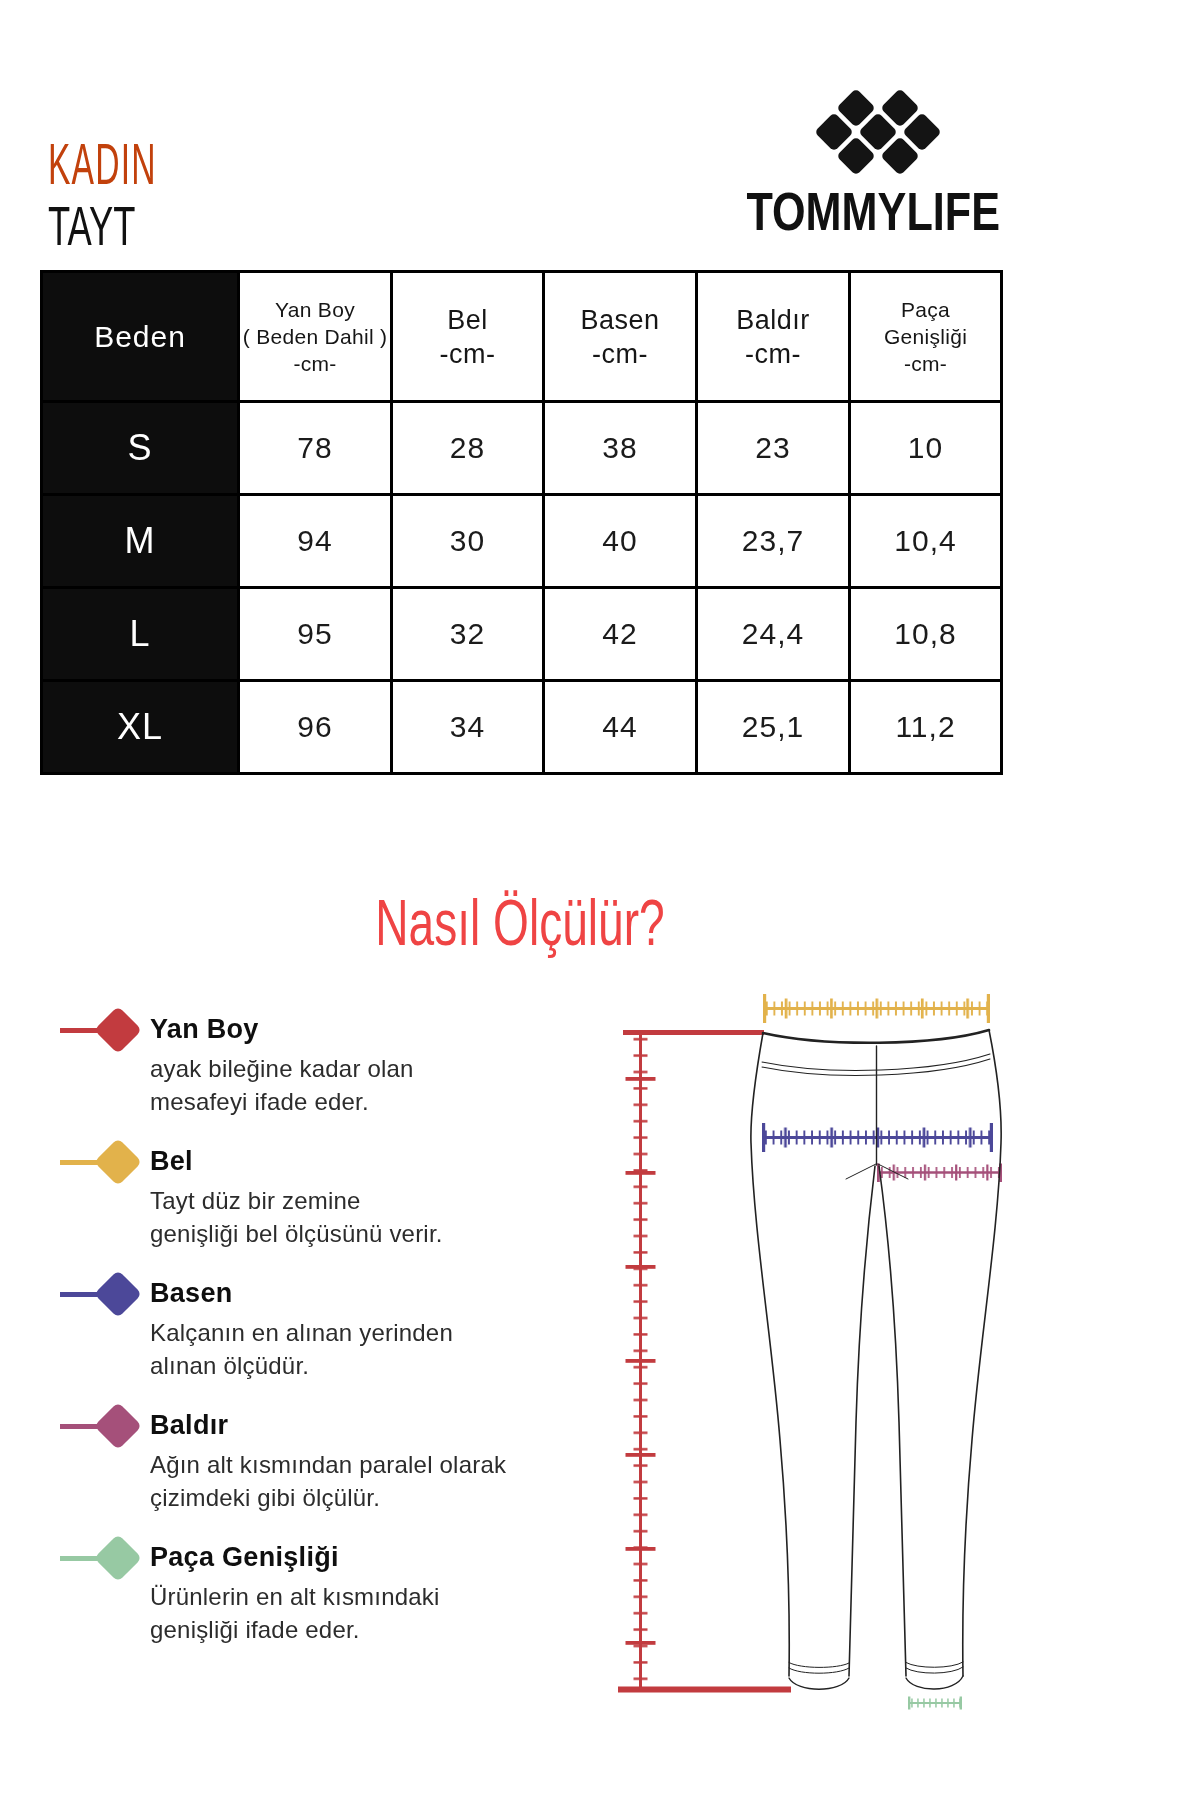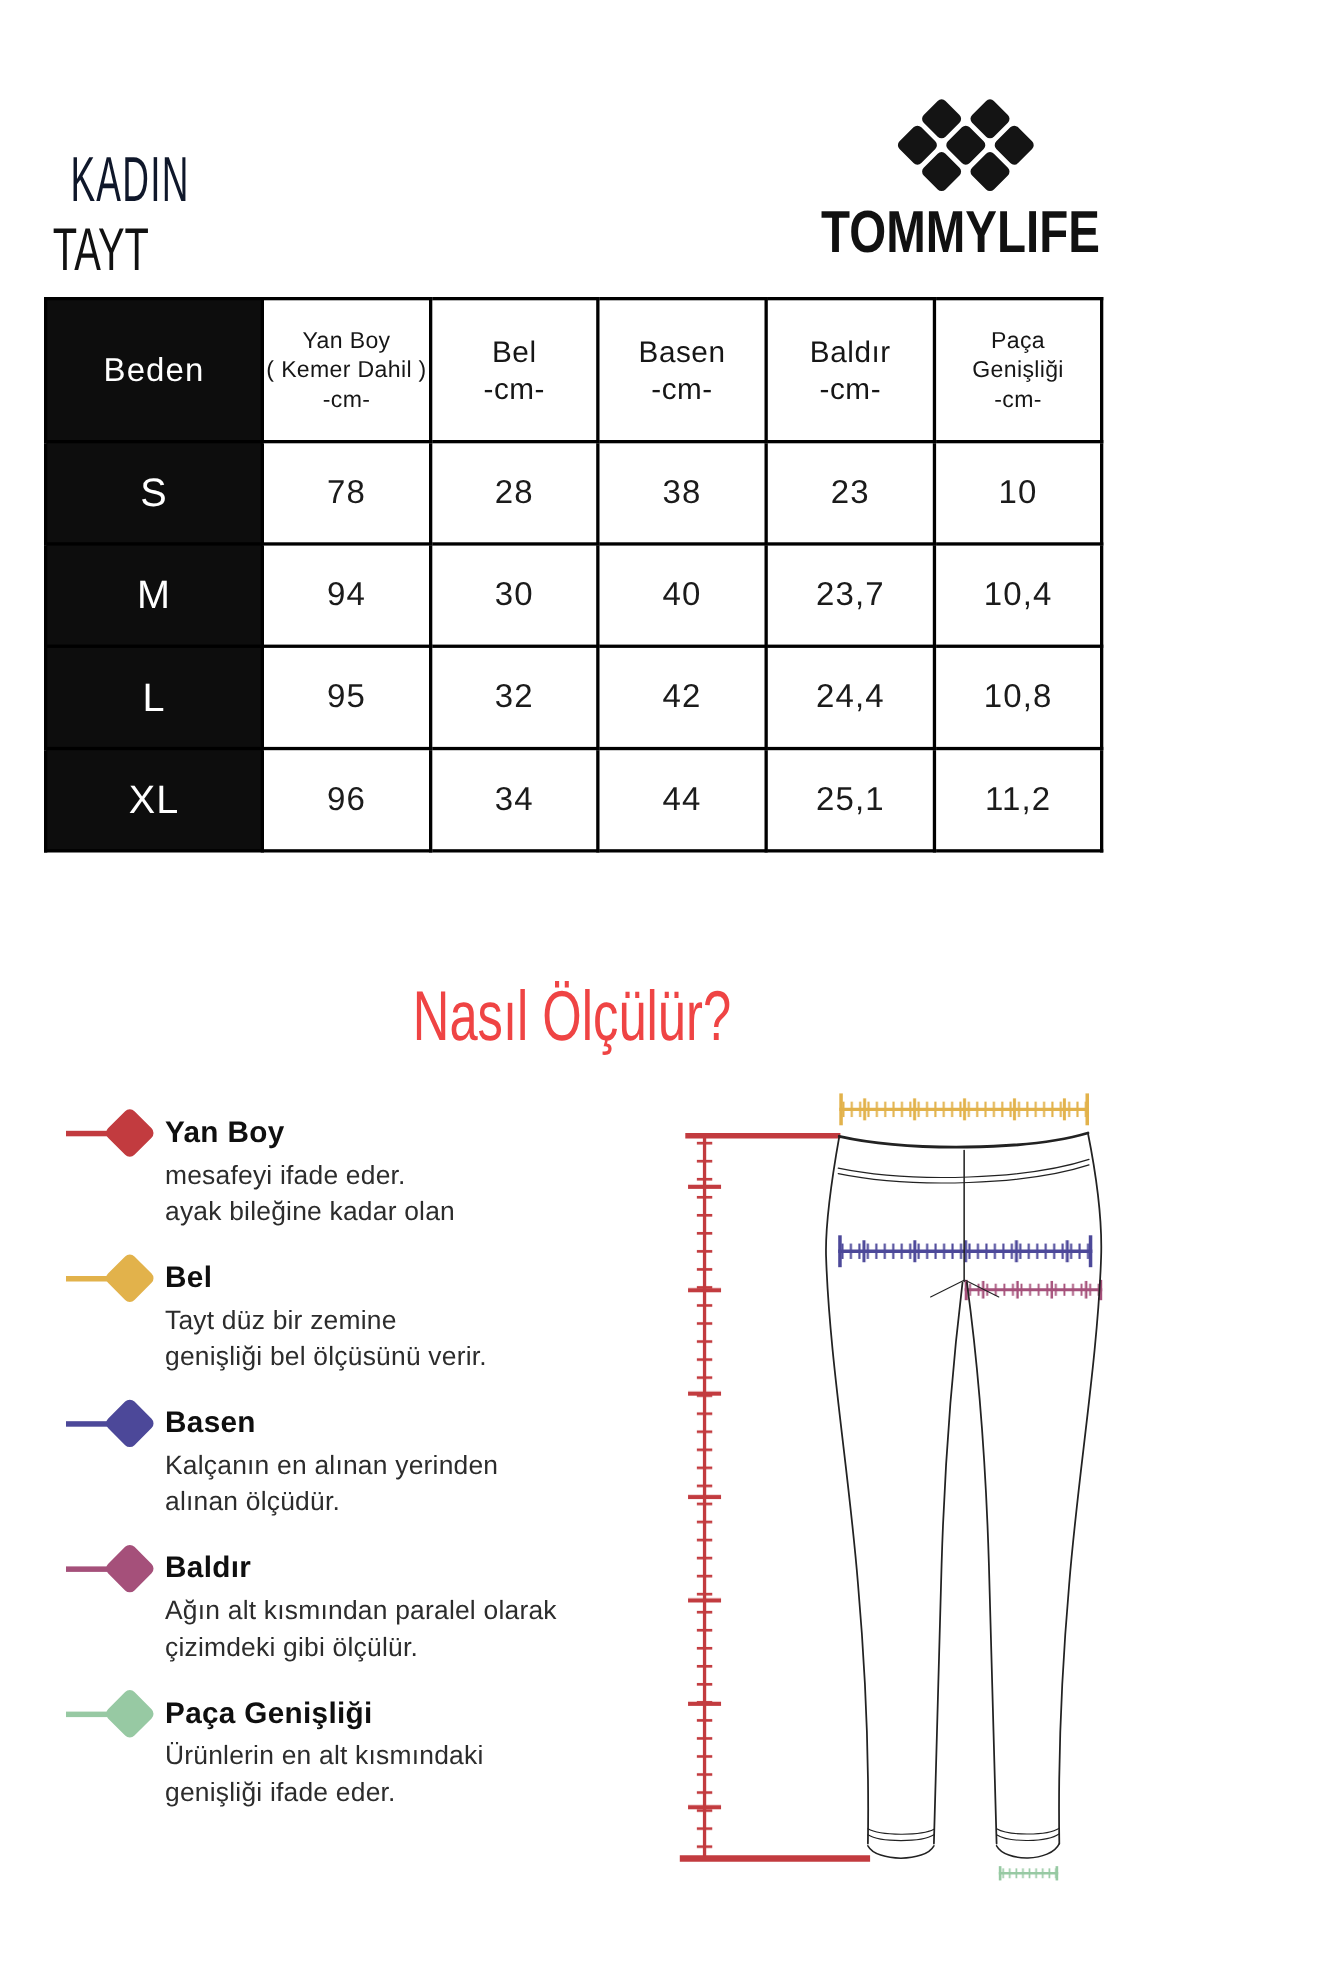--- a/index.html
+++ b/index.html
@@ -1,21 +1,21 @@
 <!DOCTYPE html>
 <html><head>
 <meta charset="utf-8">
 <style>
   html,body{margin:0;padding:0;background:#fff;}
   .page{position:relative;width:1200px;height:1800px;background:#ffffff;overflow:hidden;
         font-family:"Liberation Sans", sans-serif;color:#161616;}
   .cond{display:inline-block;transform-origin:0 50%;white-space:nowrap;}
 
   
-  .cat{position:absolute;left:64px;top:130px;font-size:58px;font-weight:400;letter-spacing:2px;color:#0f172a;}
+  .cat{position:absolute;left:48px;top:130px;font-size:58px;font-weight:400;letter-spacing:2px;color:#c2410c;}
   .cat .cond{transform:scaleX(.58);}
   .prod{position:absolute;left:48px;top:194px;font-size:55px;font-weight:400;color:#111;}
   .prod .cond{transform:scaleX(.66);}
   .brand-logo{position:absolute;left:812px;top:88px;width:132px;height:88px;}
   .dmnd{position:absolute;width:28px;height:28px;background:#141414;border-radius:5px;transform:rotate(45deg);}
   .brand{position:absolute;right:200px;top:180px;font-size:54px;font-weight:800;color:#111;}
   .brand .cond{transform-origin:100% 50%;transform:scaleX(.8);}
 
   
   .size-table{position:absolute;left:40px;top:270px;border-collapse:collapse;table-layout:fixed;width:960px;}
@@ -71,21 +71,21 @@
         <col style="width:152px">
         <col style="width:153px">
         <col style="width:153px">
         <col style="width:152px">
       </colgroup>
     <tbody>
         <tr class="hdr">
       <th class="size-col"><span class="h-beden">Beden</span></th>
       <th>
         <span class="h-small">Yan Boy</span>
-        <span class="h-small">( Kemer Dahil )</span>
+        <span class="h-small">( Beden Dahil )</span>
         <span class="h-small">-cm-</span>
       </th>
       <th>
         <span class="h-big">Bel</span>
         <span class="h-big">-cm-</span>
       </th>
       <th>
         <span class="h-big">Basen</span>
         <span class="h-big">-cm-</span>
       </th>
@@ -137,22 +137,22 @@
   <div class="htm-title"><span class="cond">Nasıl Ölçülür?</span></div>
 
   <div class="legend">
 
     <div class="legend-item" style="--mc:#c23b3f">
       <div class="legend-marker">
           <span class="m-line"></span>
           <span class="m-diamond"></span>
         </div>
       <div class="legend-title">Yan Boy</div>
+      <div class="legend-line">ayak bileğine kadar olan</div>
       <div class="legend-line">mesafeyi ifade eder.</div>
-      <div class="legend-line">ayak bileğine kadar olan</div>
     </div>
 
     <div class="legend-item" style="--mc:#e2b24b">
       <div class="legend-marker">
           <span class="m-line"></span>
           <span class="m-diamond"></span>
         </div>
       <div class="legend-title">Bel</div>
       <div class="legend-line">Tayt düz bir zemine</div>
       <div class="legend-line">genişliği bel ölçüsünü verir.</div>

